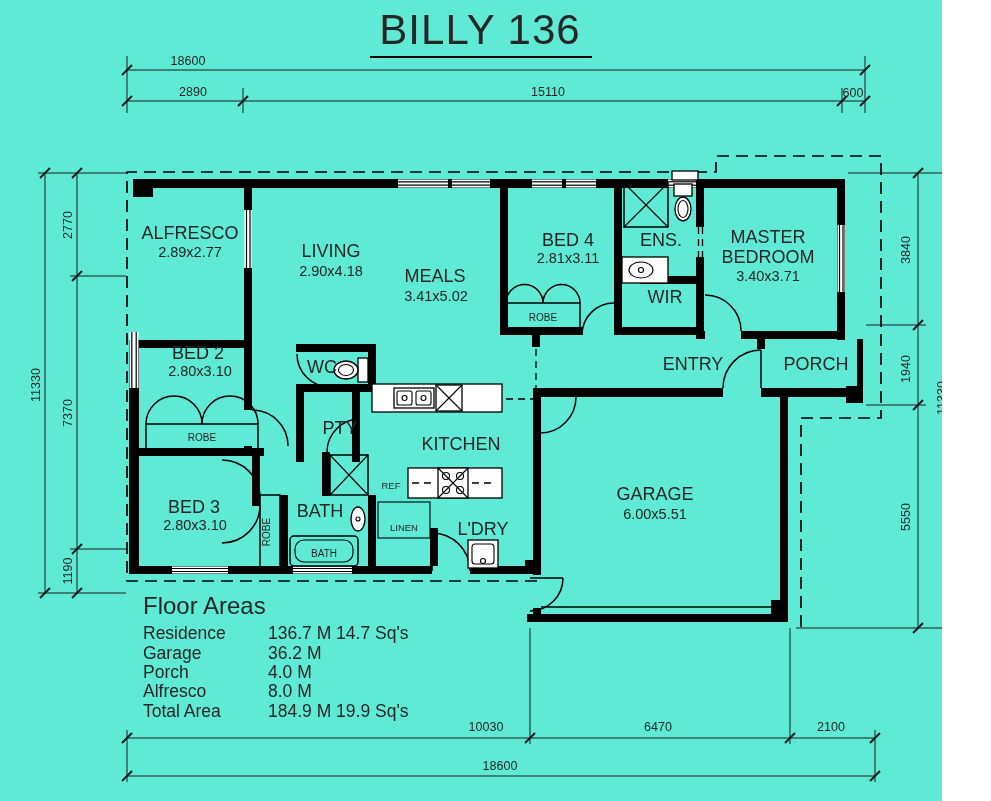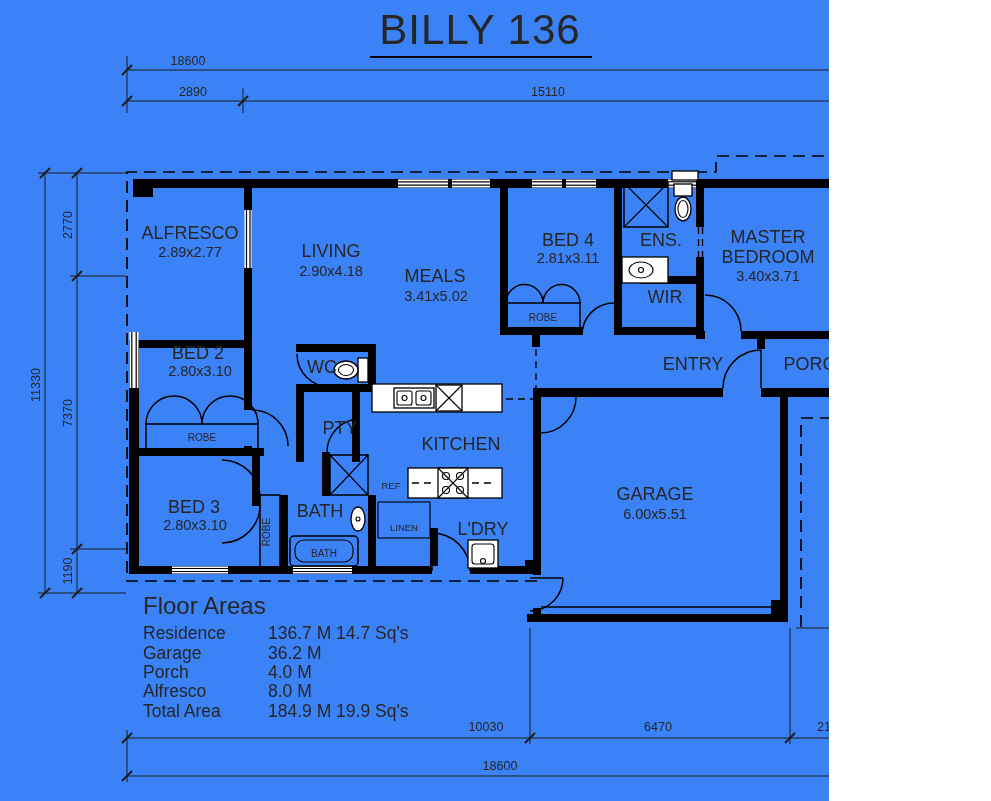--- a/index.html
+++ b/index.html
@@ -1,16 +1,16 @@
 <!DOCTYPE html>
 <html><head>
 <meta charset="utf-8">
 <style>
   html,body{margin:0;padding:0;background:#fff;}
-  .stage{position:relative;width:829px;height:801px;background:#3b82f6;overflow:hidden;}
+  .stage{position:relative;width:942px;height:801px;background:#5eead4;overflow:hidden;}
   svg{display:block;}
   .wall{fill:#000;stroke:none;}
   .thin{fill:none;stroke:#000;stroke-width:1.5;}
   .thinner{fill:none;stroke:#000;stroke-width:1.1;}
   .wfill{fill:#fff;stroke:#000;stroke-width:1.3;}
   .winfill{fill:#fff;stroke:none;}
   .winline{stroke:#000;stroke-width:1.2;}
   .dash{fill:none;stroke:#000;stroke-width:1.7;stroke-dasharray:12 7;}
   .dash2{fill:none;stroke:#000;stroke-width:1.3;stroke-dasharray:7 5;}
   .dim{stroke:#1c1c1c;stroke-width:1;}

